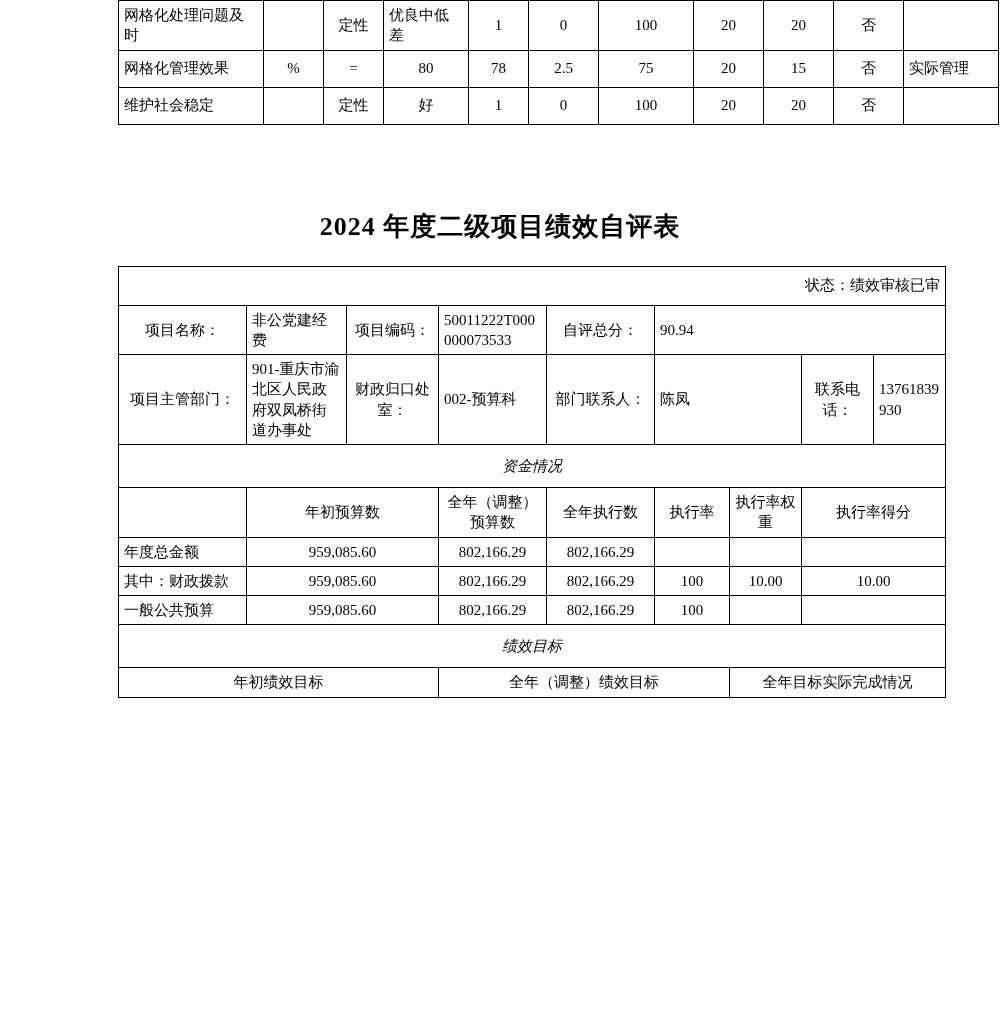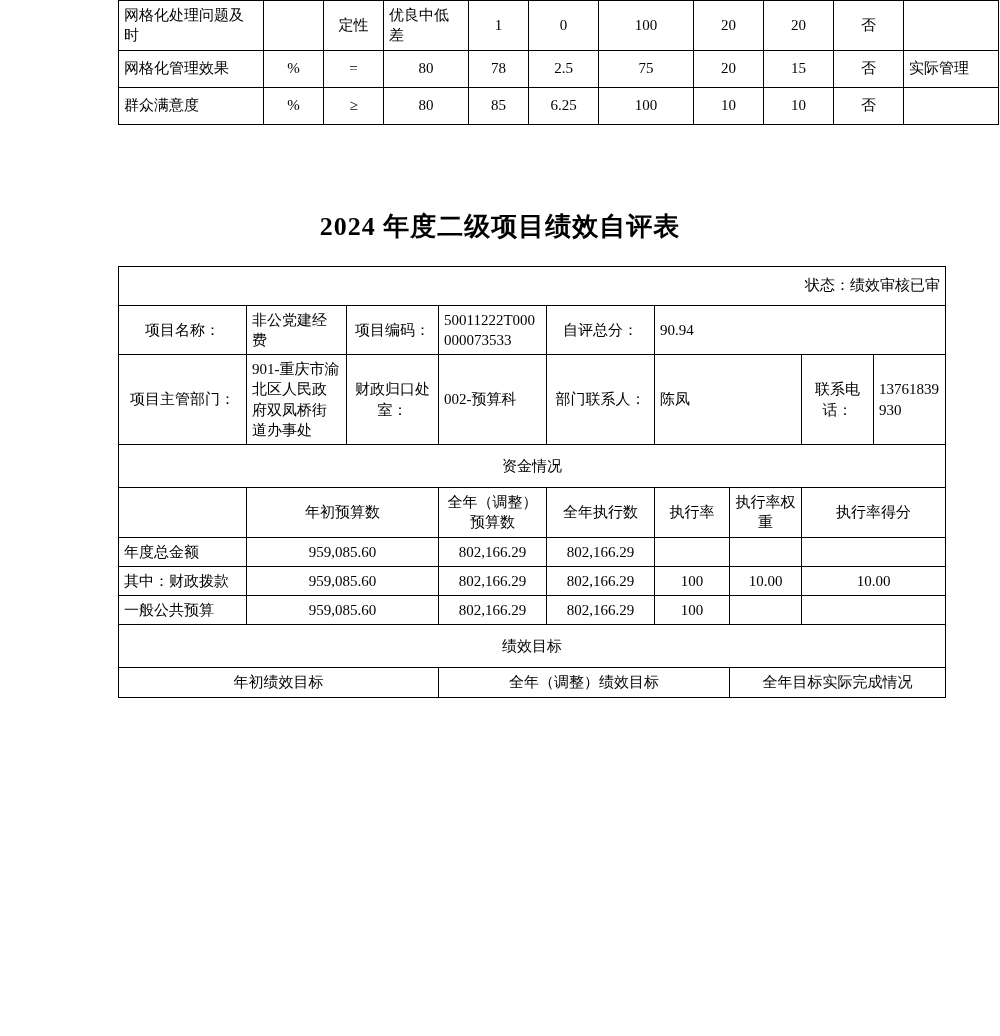--- a/index.html
+++ b/index.html
@@ -63,20 +63,21 @@
   }
   .status-row td {
     text-align: right;
     height: 30px;
     padding-right: 8px;
   }
   .section-row td {
     text-align: center;
     height: 34px;
     font-size: 15px;
+    font-style: italic;
   }
   .tall { height: 86px; }
 </style>
 </head>
 <body>
 
 <div class="page">
 
   <table class="doc tbl-top">
     <colgroup>
@@ -113,29 +114,29 @@
         <td class="c">80</td>
         <td class="c">78</td>
         <td class="c">2.5</td>
         <td class="c">75</td>
         <td class="c">20</td>
         <td class="c">15</td>
         <td class="c">否</td>
         <td class="l">实际管理</td>
       </tr>
       <tr>
-        <td class="l">群众满意度</td>
-        <td class="c">%</td>
-        <td class="c">≥</td>
-        <td class="c">80</td>
-        <td class="c">85</td>
-        <td class="c">6.25</td>
-        <td class="c">100</td>
-        <td class="c">10</td>
-        <td class="c">10</td>
+        <td class="l">维护社会稳定</td>
+        <td class="c"></td>
+        <td class="c">定性</td>
+        <td class="c">好</td>
+        <td class="c">1</td>
+        <td class="c">0</td>
+        <td class="c">100</td>
+        <td class="c">20</td>
+        <td class="c">20</td>
         <td class="c">否</td>
         <td class="l"></td>
       </tr>
     </tbody>
   </table>
 
   <div class="doc-title">2024 年度二级项目绩效自评表</div>
 
   <table class="doc tbl-main">
     <colgroup>

